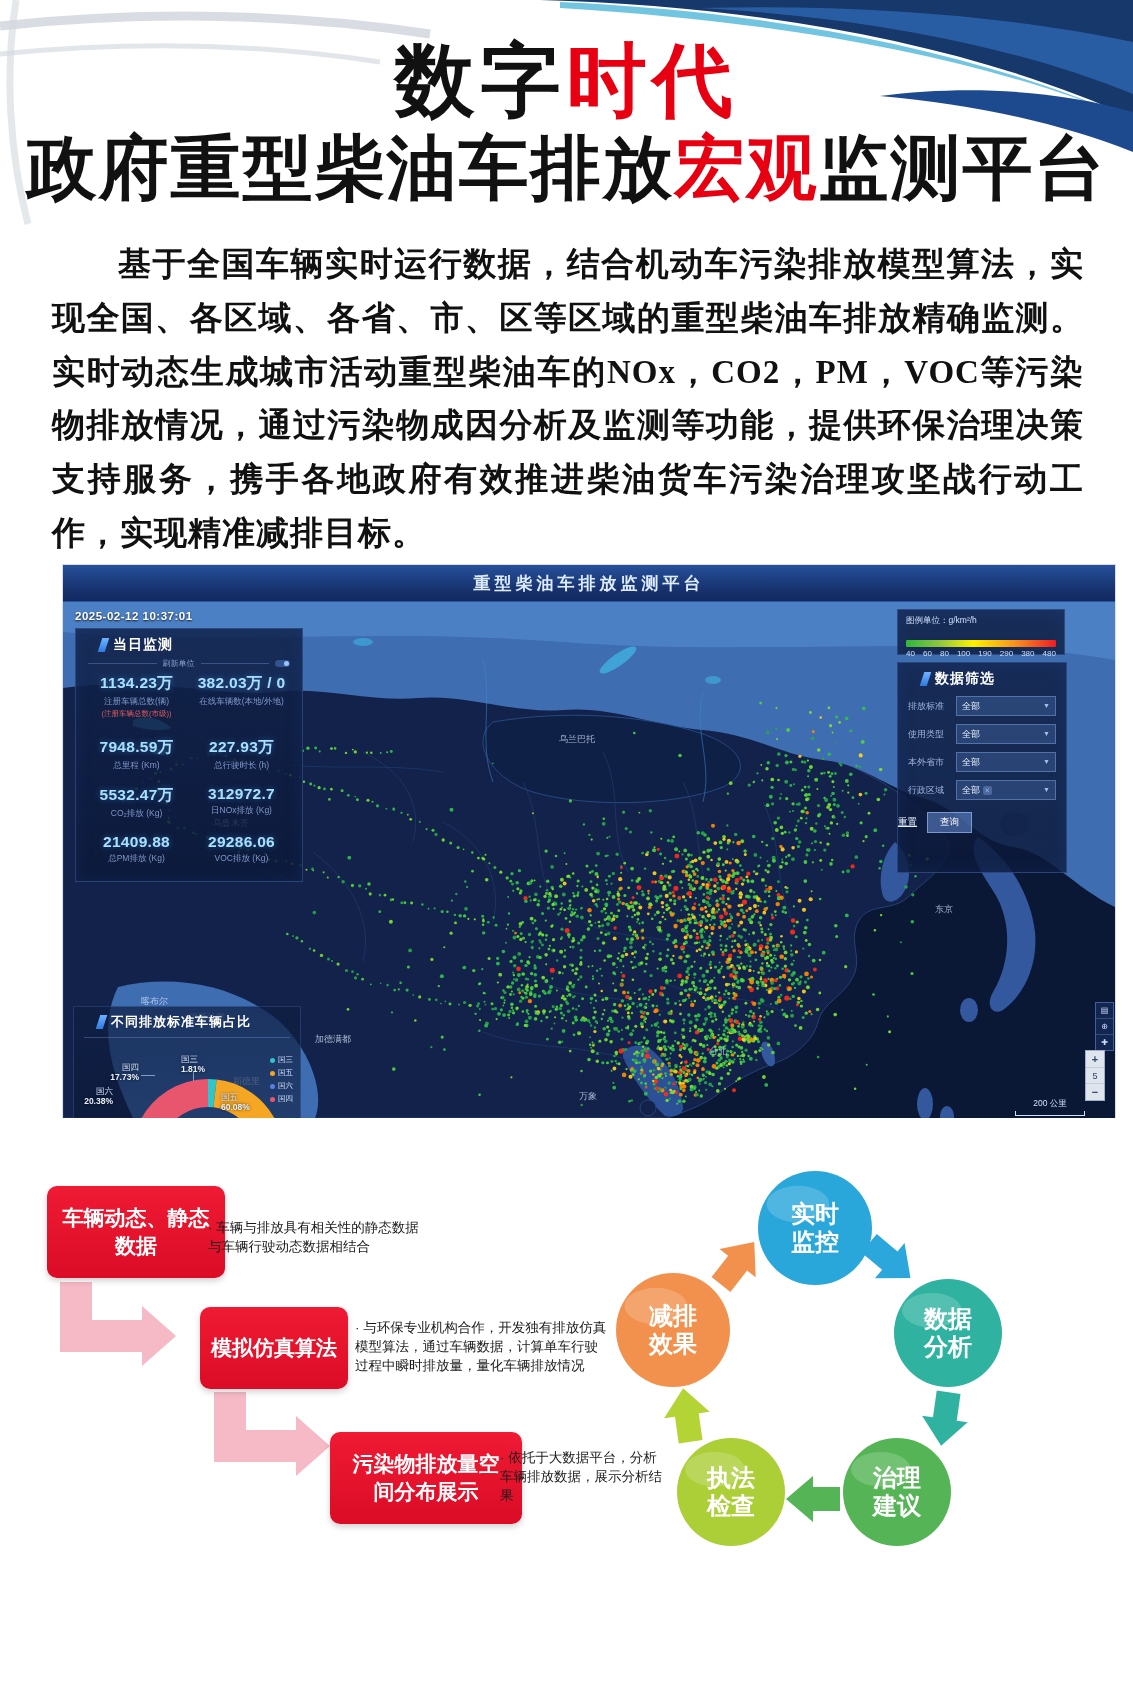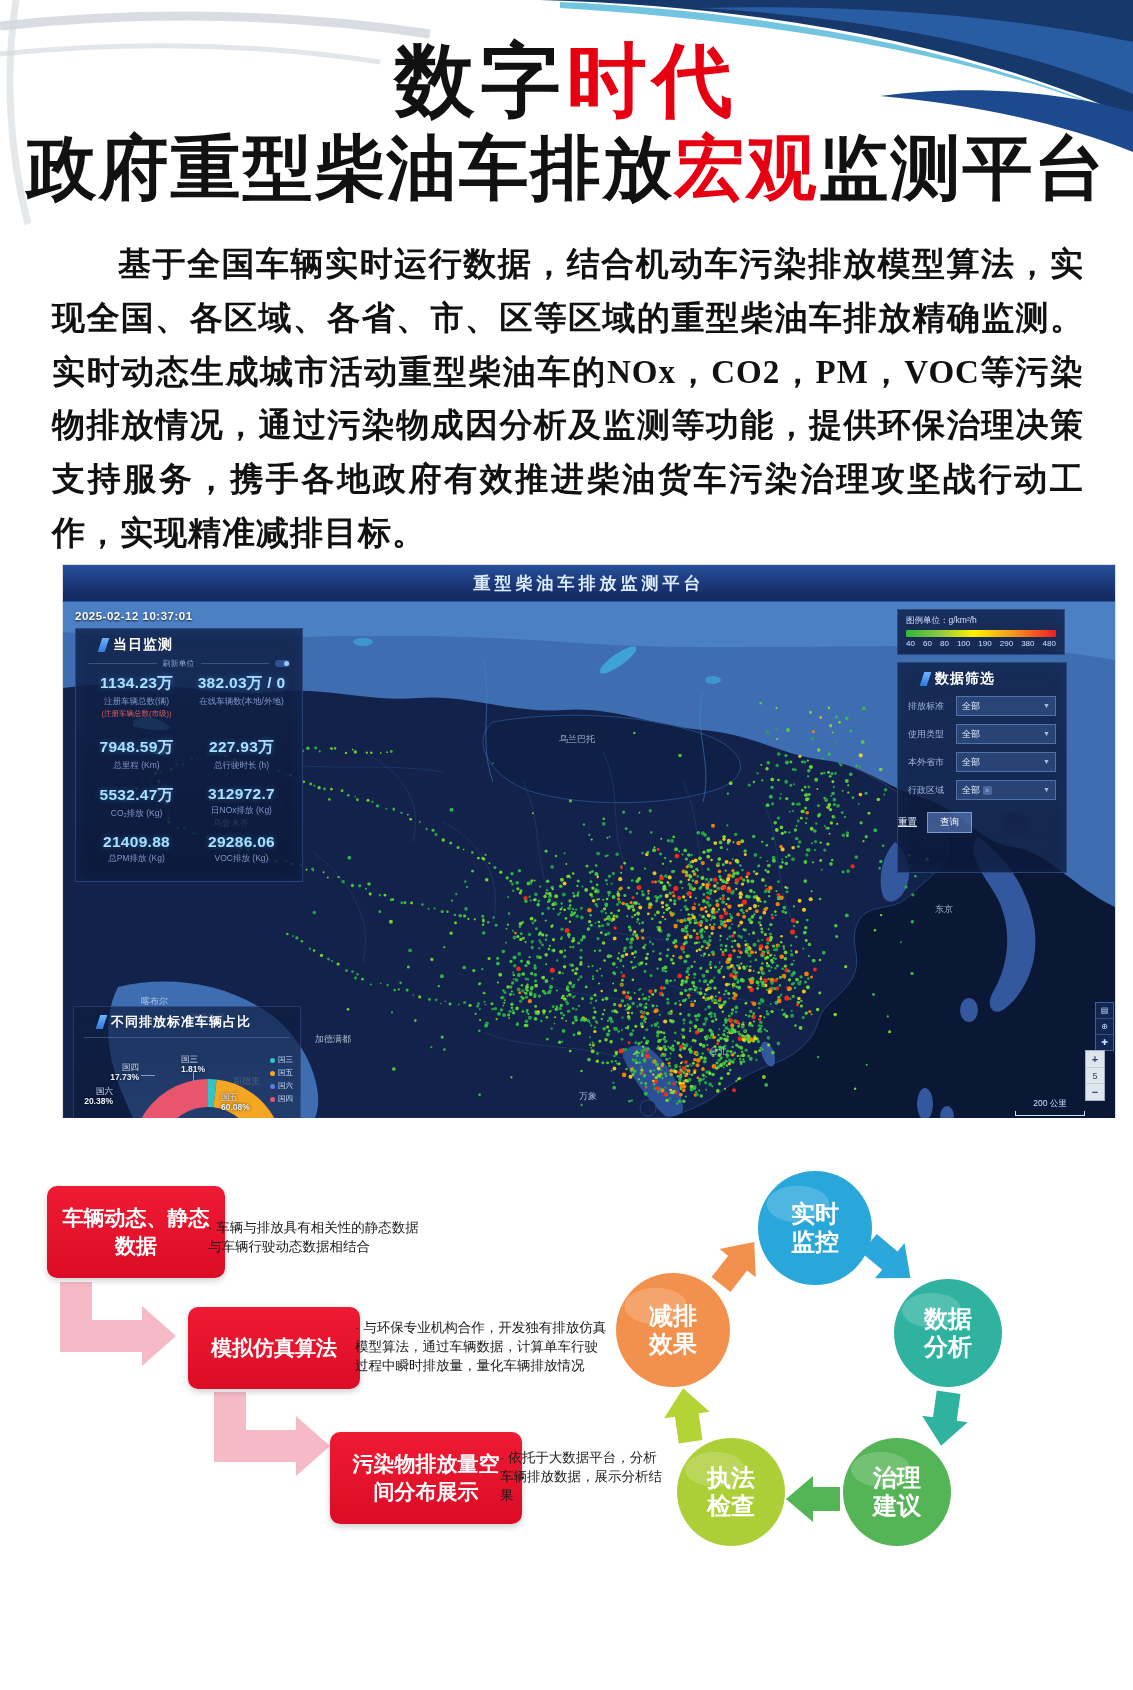--- a/index.html
+++ b/index.html
@@ -35,21 +35,21 @@
   .mon-sub .line{flex:1;height:1px;background:rgba(120,160,220,.35);}
   .toggle{width:15px;height:7px;border-radius:4px;background:#2f548f;position:relative;}
   .toggle::after{content:"";position:absolute;right:1px;top:1px;width:5px;height:5px;border-radius:50%;background:#9fc5ff;}
   .stats{display:grid;grid-template-columns:1fr 1fr;grid-template-rows:64px 48px 48px 48px;padding:4px 8px 0 8px;}
   .stat{text-align:center;}
   .stat .v{color:#a8e0ff;font-size:15.5px;font-weight:bold;letter-spacing:.3px;text-shadow:0 0 6px rgba(80,170,255,.45);}
   .stat .l{color:#7e96c8;font-size:8.5px;margin-top:2px;}
   .stat .n{color:#e05c5c;font-size:7.5px;margin-top:1px;}
   
   .legendbox{left:834px;top:7px;width:168px;height:46px;padding:5px 8px 4px 8px;box-sizing:border-box;}
-  .legendbox .lt{color:#cfe0ff;font-size:8.5px;margin-bottom:3px;}
+  .legendbox .lt{color:#cfe0ff;font-size:8.5px;margin-bottom:13px;}
   .grad{height:7px;border-radius:1px;
         background:linear-gradient(90deg,#2eb83c 0%,#8dc63f 22%,#fff200 45%,#f7941d 72%,#ed1c24 100%);}
   .ticks{display:flex;justify-content:space-between;color:#cfe0ff;font-size:8px;margin-top:2px;}
   
   .filter{left:834px;top:60px;width:168px;height:205px;padding-bottom:4px;}
   .frow{display:flex;align-items:center;gap:6px;padding:4px 10px;font-family:Liberation Serif, serif;}
   .flabel{color:#9fb4dd;font-size:9px;width:42px;flex:none;}
   .fsel{flex:1;height:18px;background:rgba(95,135,205,.28);border:1px solid rgba(130,170,235,.45);
         display:flex;align-items:center;justify-content:space-between;padding:0 5px;cursor:pointer;}
   .fsel .fv{color:#e8f1ff;font-size:9px;}
@@ -2742,21 +2742,21 @@
 <svg class="flowarrows" width="520" height="260" viewBox="0 0 520 260">
   <polygon points="30,12 62,12 62,50 112,50 112,36 146,66 112,96 112,82 30,82" fill="#f5bac5"></polygon>
   <polygon points="184,122 216,122 216,160 266,160 266,146 300,176 266,206 266,192 184,192" fill="#f5bac5"></polygon>
 </svg>
 
 <div class="redbox" style="left:47px;top:1186px;width:150px;height:92px;font-size:21px;padding:0 14px;">
       <span>车辆动态、静态数据</span>
     </div>
 <div class="note" style="left:208px;top:1218px;width:212px;">· 车辆与排放具有相关性的静态数据与车辆行驶动态数据相结合</div>
 
-<div class="redbox" style="left:188px;top:1307px;width:172px;height:82px;font-size:21px;">
+<div class="redbox" style="left:200px;top:1307px;width:148px;height:82px;font-size:21px;">
       <span>模拟仿真算法</span>
     </div>
 <div class="note" style="left:355px;top:1318px;width:252px;">· 与环保专业机构合作，开发独有排放仿真模型算法，通过车辆数据，计算单车行驶过程中瞬时排放量，量化车辆排放情况</div>
 
 <div class="redbox" style="left:330px;top:1432px;width:160px;height:92px;font-size:21px;padding:0 16px;">
       <span>污染物排放量空间分布展示</span>
     </div>
 <div class="note" style="left:500px;top:1448px;width:162px;">· 依托于大数据平台，分析车辆排放数据，展示分析结果</div>
 
 <svg class="cyclewrap" id="cycle-svg" width="480" height="420" viewBox="0 0 480 420">

